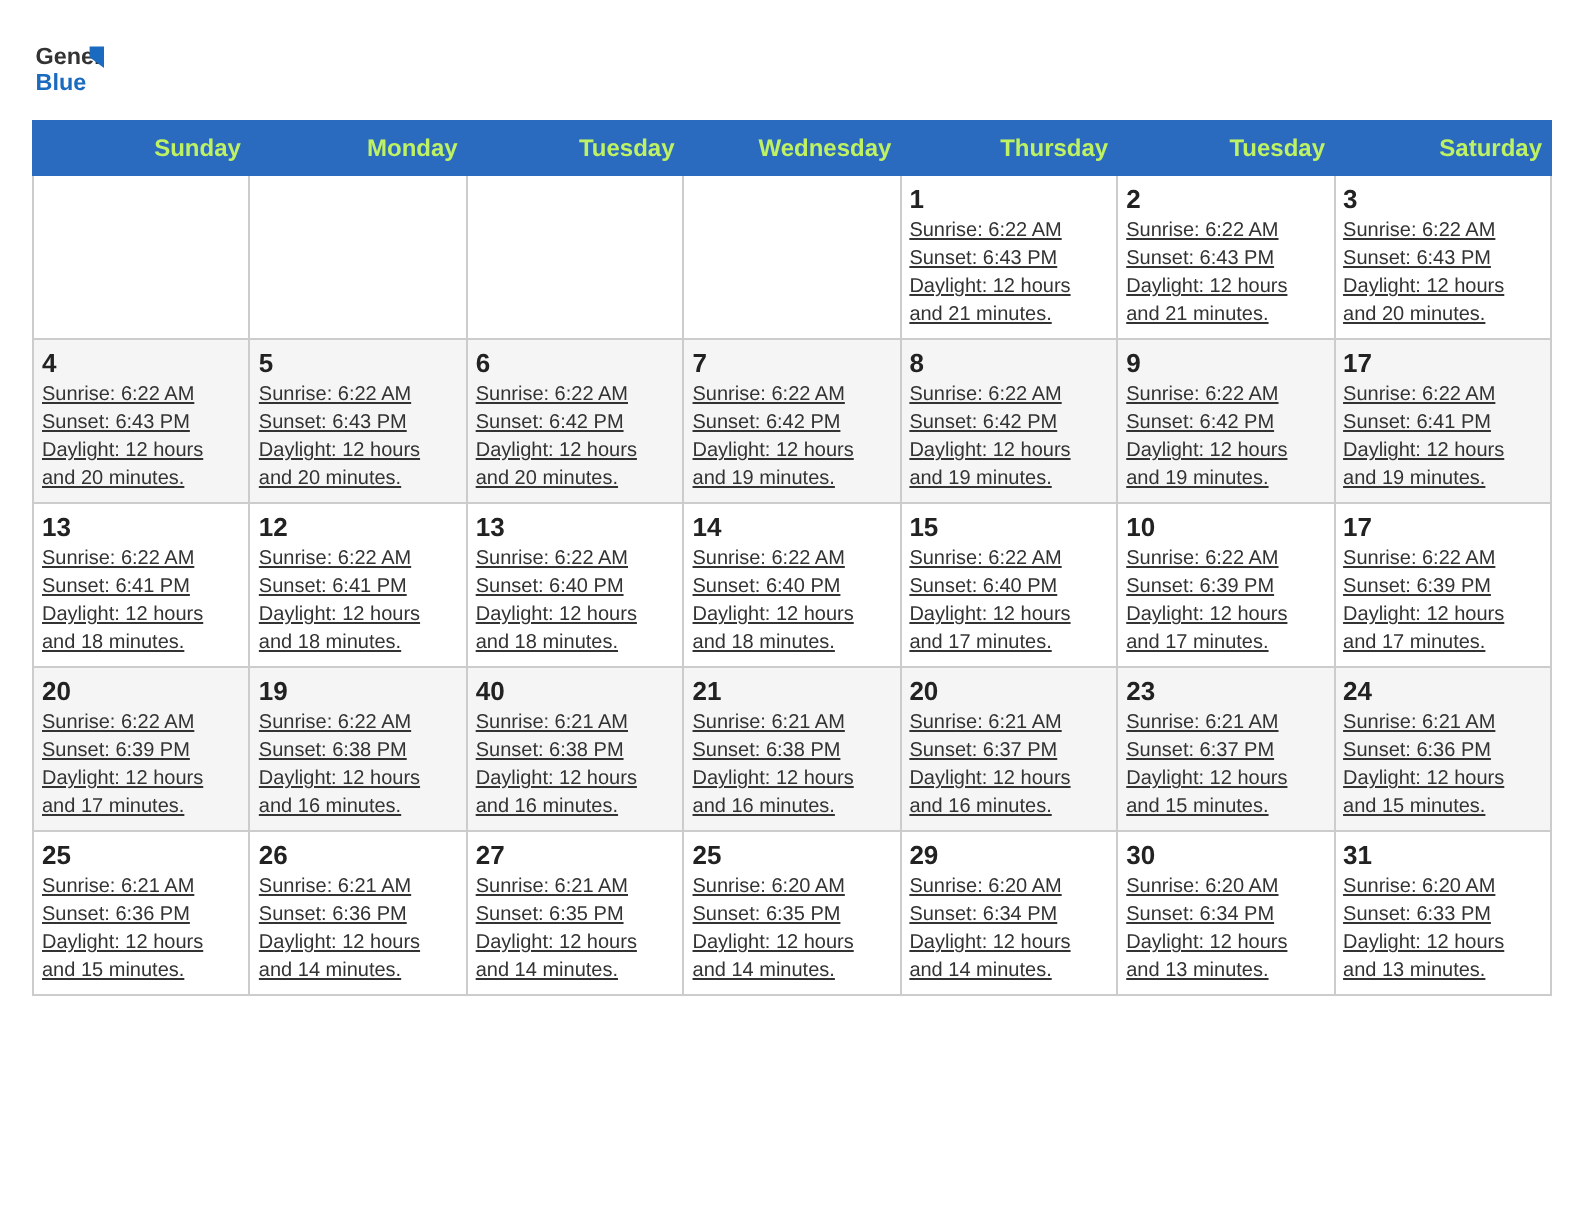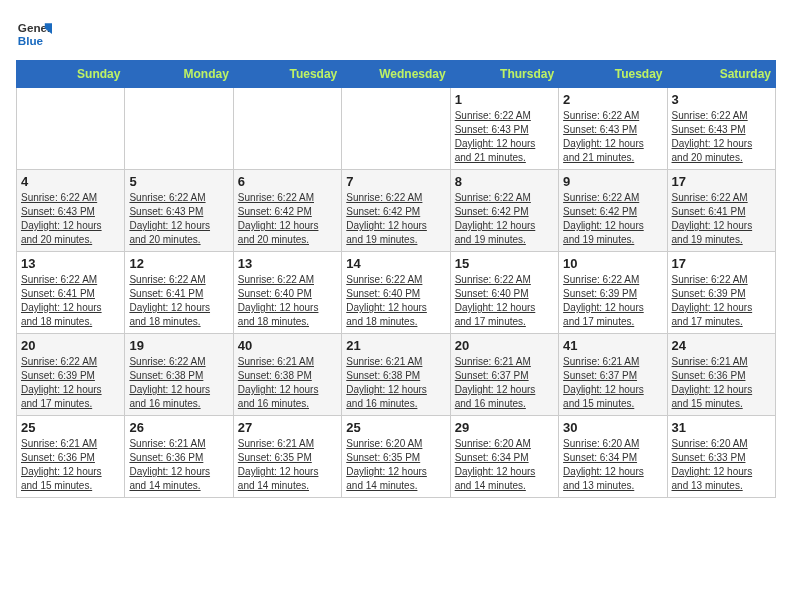--- a/index.html
+++ b/index.html
@@ -270,21 +270,21 @@
 and 16 minutes.</div>
         </td>
         <td>
           <span class="day-number">20</span>
           <div class="day-info" style="white-space: pre-line;">Sunrise: 6:21 AM
 Sunset: 6:37 PM
 Daylight: 12 hours
 and 16 minutes.</div>
         </td>
         <td>
-          <span class="day-number">41</span>
+          <span class="day-number">23</span>
           <div class="day-info" style="white-space: pre-line;">Sunrise: 6:21 AM
 Sunset: 6:37 PM
 Daylight: 12 hours
 and 15 minutes.</div>
         </td>
         <td>
           <span class="day-number">24</span>
           <div class="day-info" style="white-space: pre-line;">Sunrise: 6:21 AM
 Sunset: 6:36 PM
 Daylight: 12 hours

